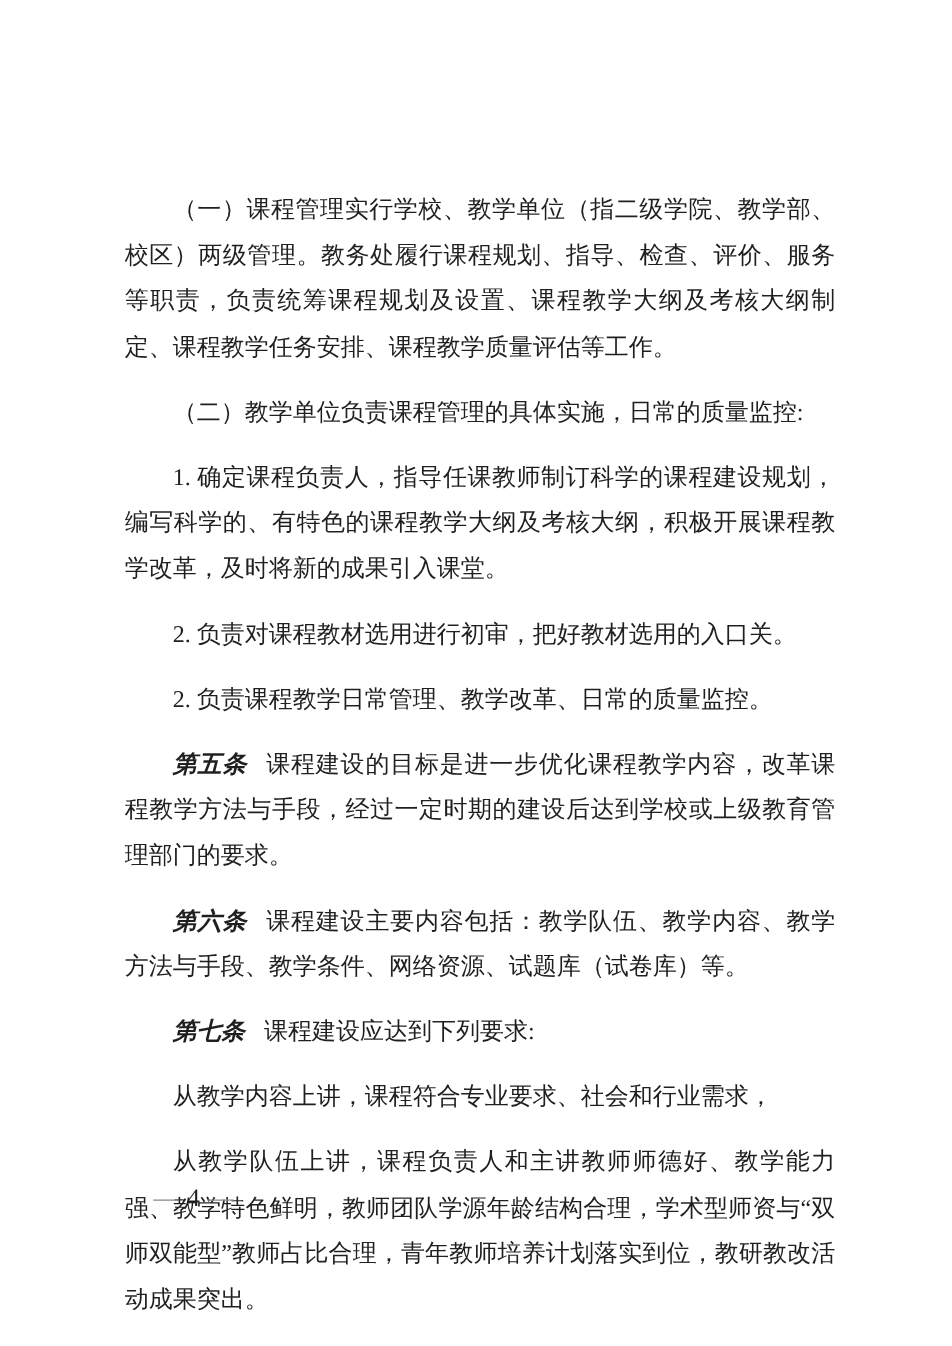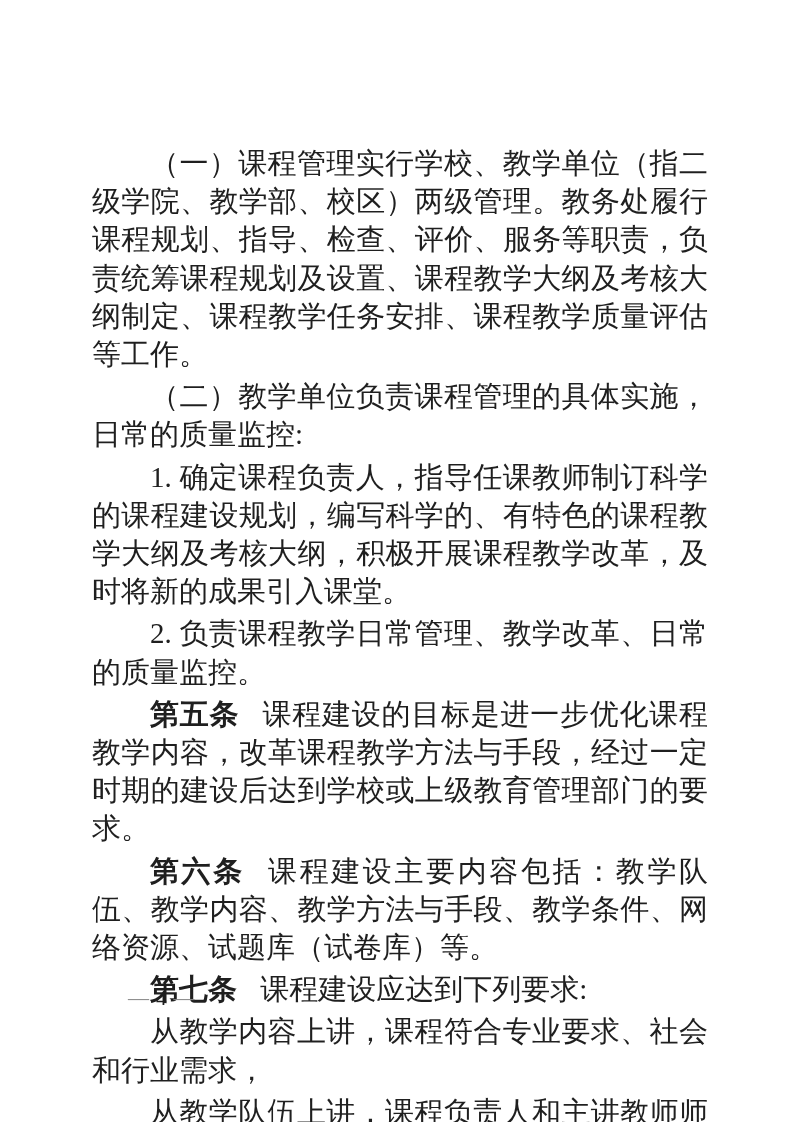--- a/index.html
+++ b/index.html
@@ -16,32 +16,33 @@
     font-family: "Liberation Serif", "DejaVu Serif", serif;
   }
   .doc-body {
     position: absolute;
     left: 88px;
     top: 140px;
     width: 624px;
     color: #1f1f1f;
   }
   .para {
-    margin: 4px;
+    margin: 16px;
     padding: 0;
-    font-size: 29px;
+    font-size: 20px;
     line-height: 38.2px;
     text-align: justify;
     text-justify: inter-ideograph;
     text-indent: 2em;
     word-break: normal;
   }
   .article-heading {
     font-weight: 700;
     margin-right: 0.8em;
+    font-style: italic;
   }
   .footer {
     position: absolute;
     left: 128px;
     top: 986px;
     font-size: 21px;
     line-height: 24px;
     color: #1f1f1f;
     white-space: nowrap;
   }
@@ -54,20 +55,21 @@
   }
 </style>
 </head>
 <body>
 
 <div class="page">
   <div class="doc-body" id="doc-body">
       <p class="para">（一）课程管理实行学校、教学单位（指二级学院、教学部、校区）两级管理。教务处履行课程规划、指导、检查、评价、服务等职责，负责统筹课程规划及设置、课程教学大纲及考核大纲制定、课程教学任务安排、课程教学质量评估等工作。</p>
       <p class="para">（二）教学单位负责课程管理的具体实施，日常的质量监控:</p>
       <p class="para">1. 确定课程负责人，指导任课教师制订科学的课程建设规划，编写科学的、有特色的课程教学大纲及考核大纲，积极开展课程教学改革，及时将新的成果引入课堂。</p>
+      <p class="para">2. 负责对课程教材选用进行初审，把好教材选用的入口关。</p>
       <p class="para">2. 负责课程教学日常管理、教学改革、日常的质量监控。</p>
       <p class="para"><span class="article-heading">第五条</span>课程建设的目标是进一步优化课程教学内容，改革课程教学方法与手段，经过一定时期的建设后达到学校或上级教育管理部门的要求。</p>
       <p class="para"><span class="article-heading">第六条</span>课程建设主要内容包括：教学队伍、教学内容、教学方法与手段、教学条件、网络资源、试题库（试卷库）等。</p>
       <p class="para"><span class="article-heading">第七条</span>课程建设应达到下列要求:</p>
       <p class="para">从教学内容上讲，课程符合专业要求、社会和行业需求，</p>
       <p class="para">从教学队伍上讲，课程负责人和主讲教师师德好、教学能力强、教学特色鲜明，教师团队学源年龄结构合理，学术型师资与“双师双能型”教师占比合理，青年教师培养计划落实到位，教研教改活动成果突出。</p>
     </div>
   <div class="footer">
     <span class="dash">—</span><span class="pagenum">4</span><span class="dash">—</span>
   </div>

